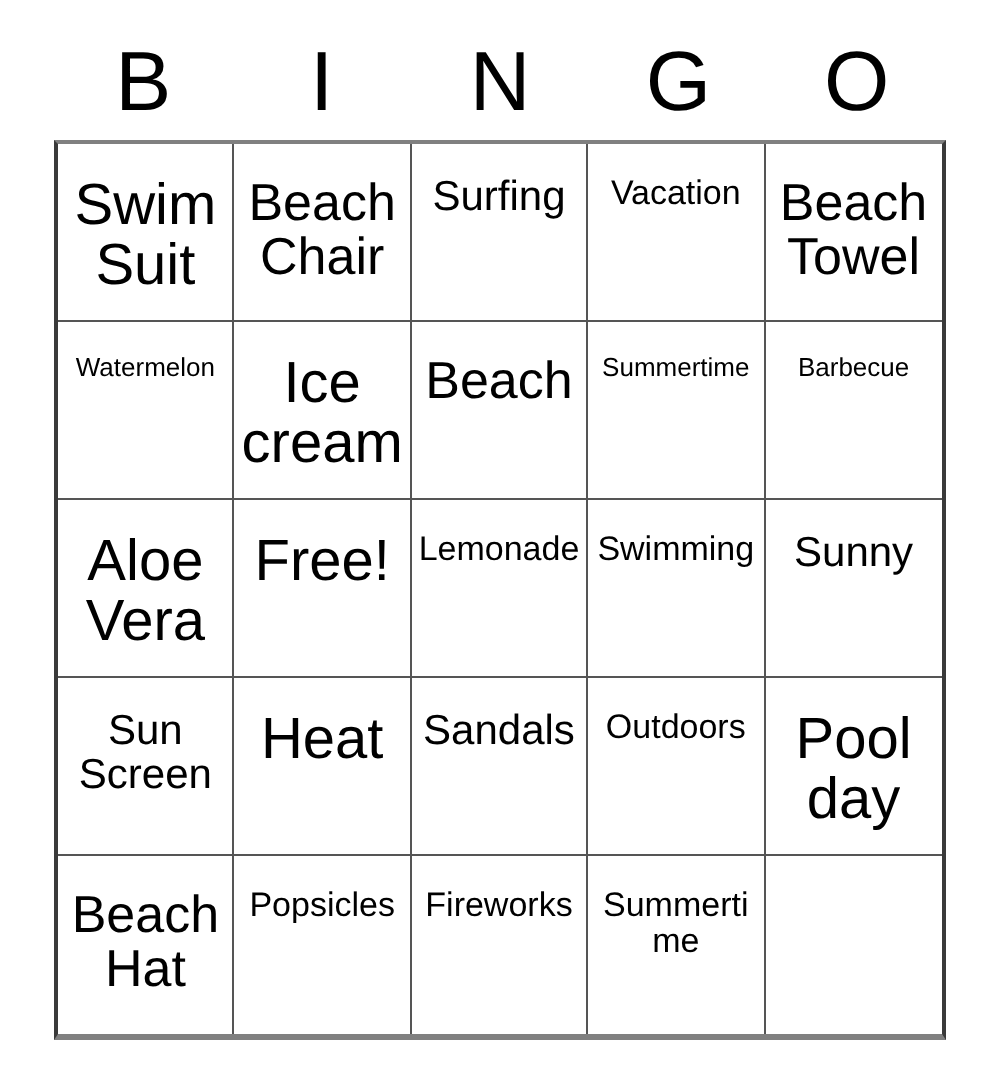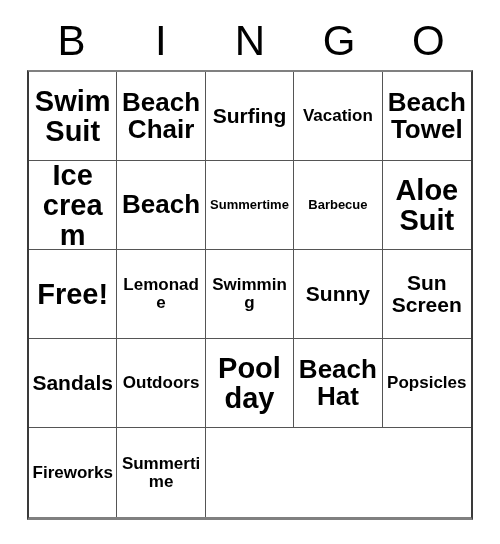--- a/index.html
+++ b/index.html
@@ -47,27 +47,26 @@
     border-top: 2px solid #808080;
     border-left: 2px solid #3a3a3a;
     border-right: 2px solid #3a3a3a;
     border-bottom: 3px solid #808080;
     box-sizing: content-box;
   }
   .cell {
     border-right: 1px solid #555555;
     border-bottom: 1px solid #555555;
     display: flex;
-    align-items: center;
+    align-items: flex-start;
     justify-content: center;
     text-align: center;
     box-sizing: border-box;
     padding: 16px 3px;
     overflow: hidden;
-    font-weight: bold;
   }
   .cell:nth-child(5n) {
     border-right: none;
   }
   .cell:nth-child(n+21) {
     border-bottom: none;
   }
   .cell-text {
     display: block;
     line-height: 1.04;
@@ -107,50 +106,56 @@
         <span class="cell-text fs-md">Surfing</span>
       </div>
     <div class="cell">
         <span class="cell-text fs-sm">Vacation</span>
       </div>
     <div class="cell">
         <span class="cell-text fs-lg">Beach Towel</span>
       </div>
 
     <div class="cell">
+        <span class="cell-text fs-xs">Watermelon</span>
+      </div>
+    <div class="cell">
         <span class="cell-text fs-xl">Ice cream</span>
       </div>
     <div class="cell">
         <span class="cell-text fs-lg">Beach</span>
       </div>
     <div class="cell">
         <span class="cell-text fs-xs">Summertime</span>
       </div>
 
     <div class="cell">
         <span class="cell-text fs-xs">Barbecue</span>
       </div>
     <div class="cell">
-        <span class="cell-text fs-xl">Aloe Suit</span>
+        <span class="cell-text fs-xl">Aloe Vera</span>
       </div>
     <div class="cell">
         <span class="cell-text fs-xl">Free!</span>
       </div>
     <div class="cell">
         <span class="cell-text fs-sm">Lemonade</span>
       </div>
     <div class="cell">
         <span class="cell-text fs-sm">Swimming</span>
       </div>
 
     <div class="cell">
         <span class="cell-text fs-md">Sunny</span>
       </div>
     <div class="cell">
         <span class="cell-text fs-md">Sun Screen</span>
+      </div>
+    <div class="cell">
+        <span class="cell-text fs-xl">Heat</span>
       </div>
     <div class="cell">
         <span class="cell-text fs-md">Sandals</span>
       </div>
     <div class="cell">
         <span class="cell-text fs-sm">Outdoors</span>
       </div>
 
     <div class="cell">
         <span class="cell-text fs-xl">Pool day</span>

